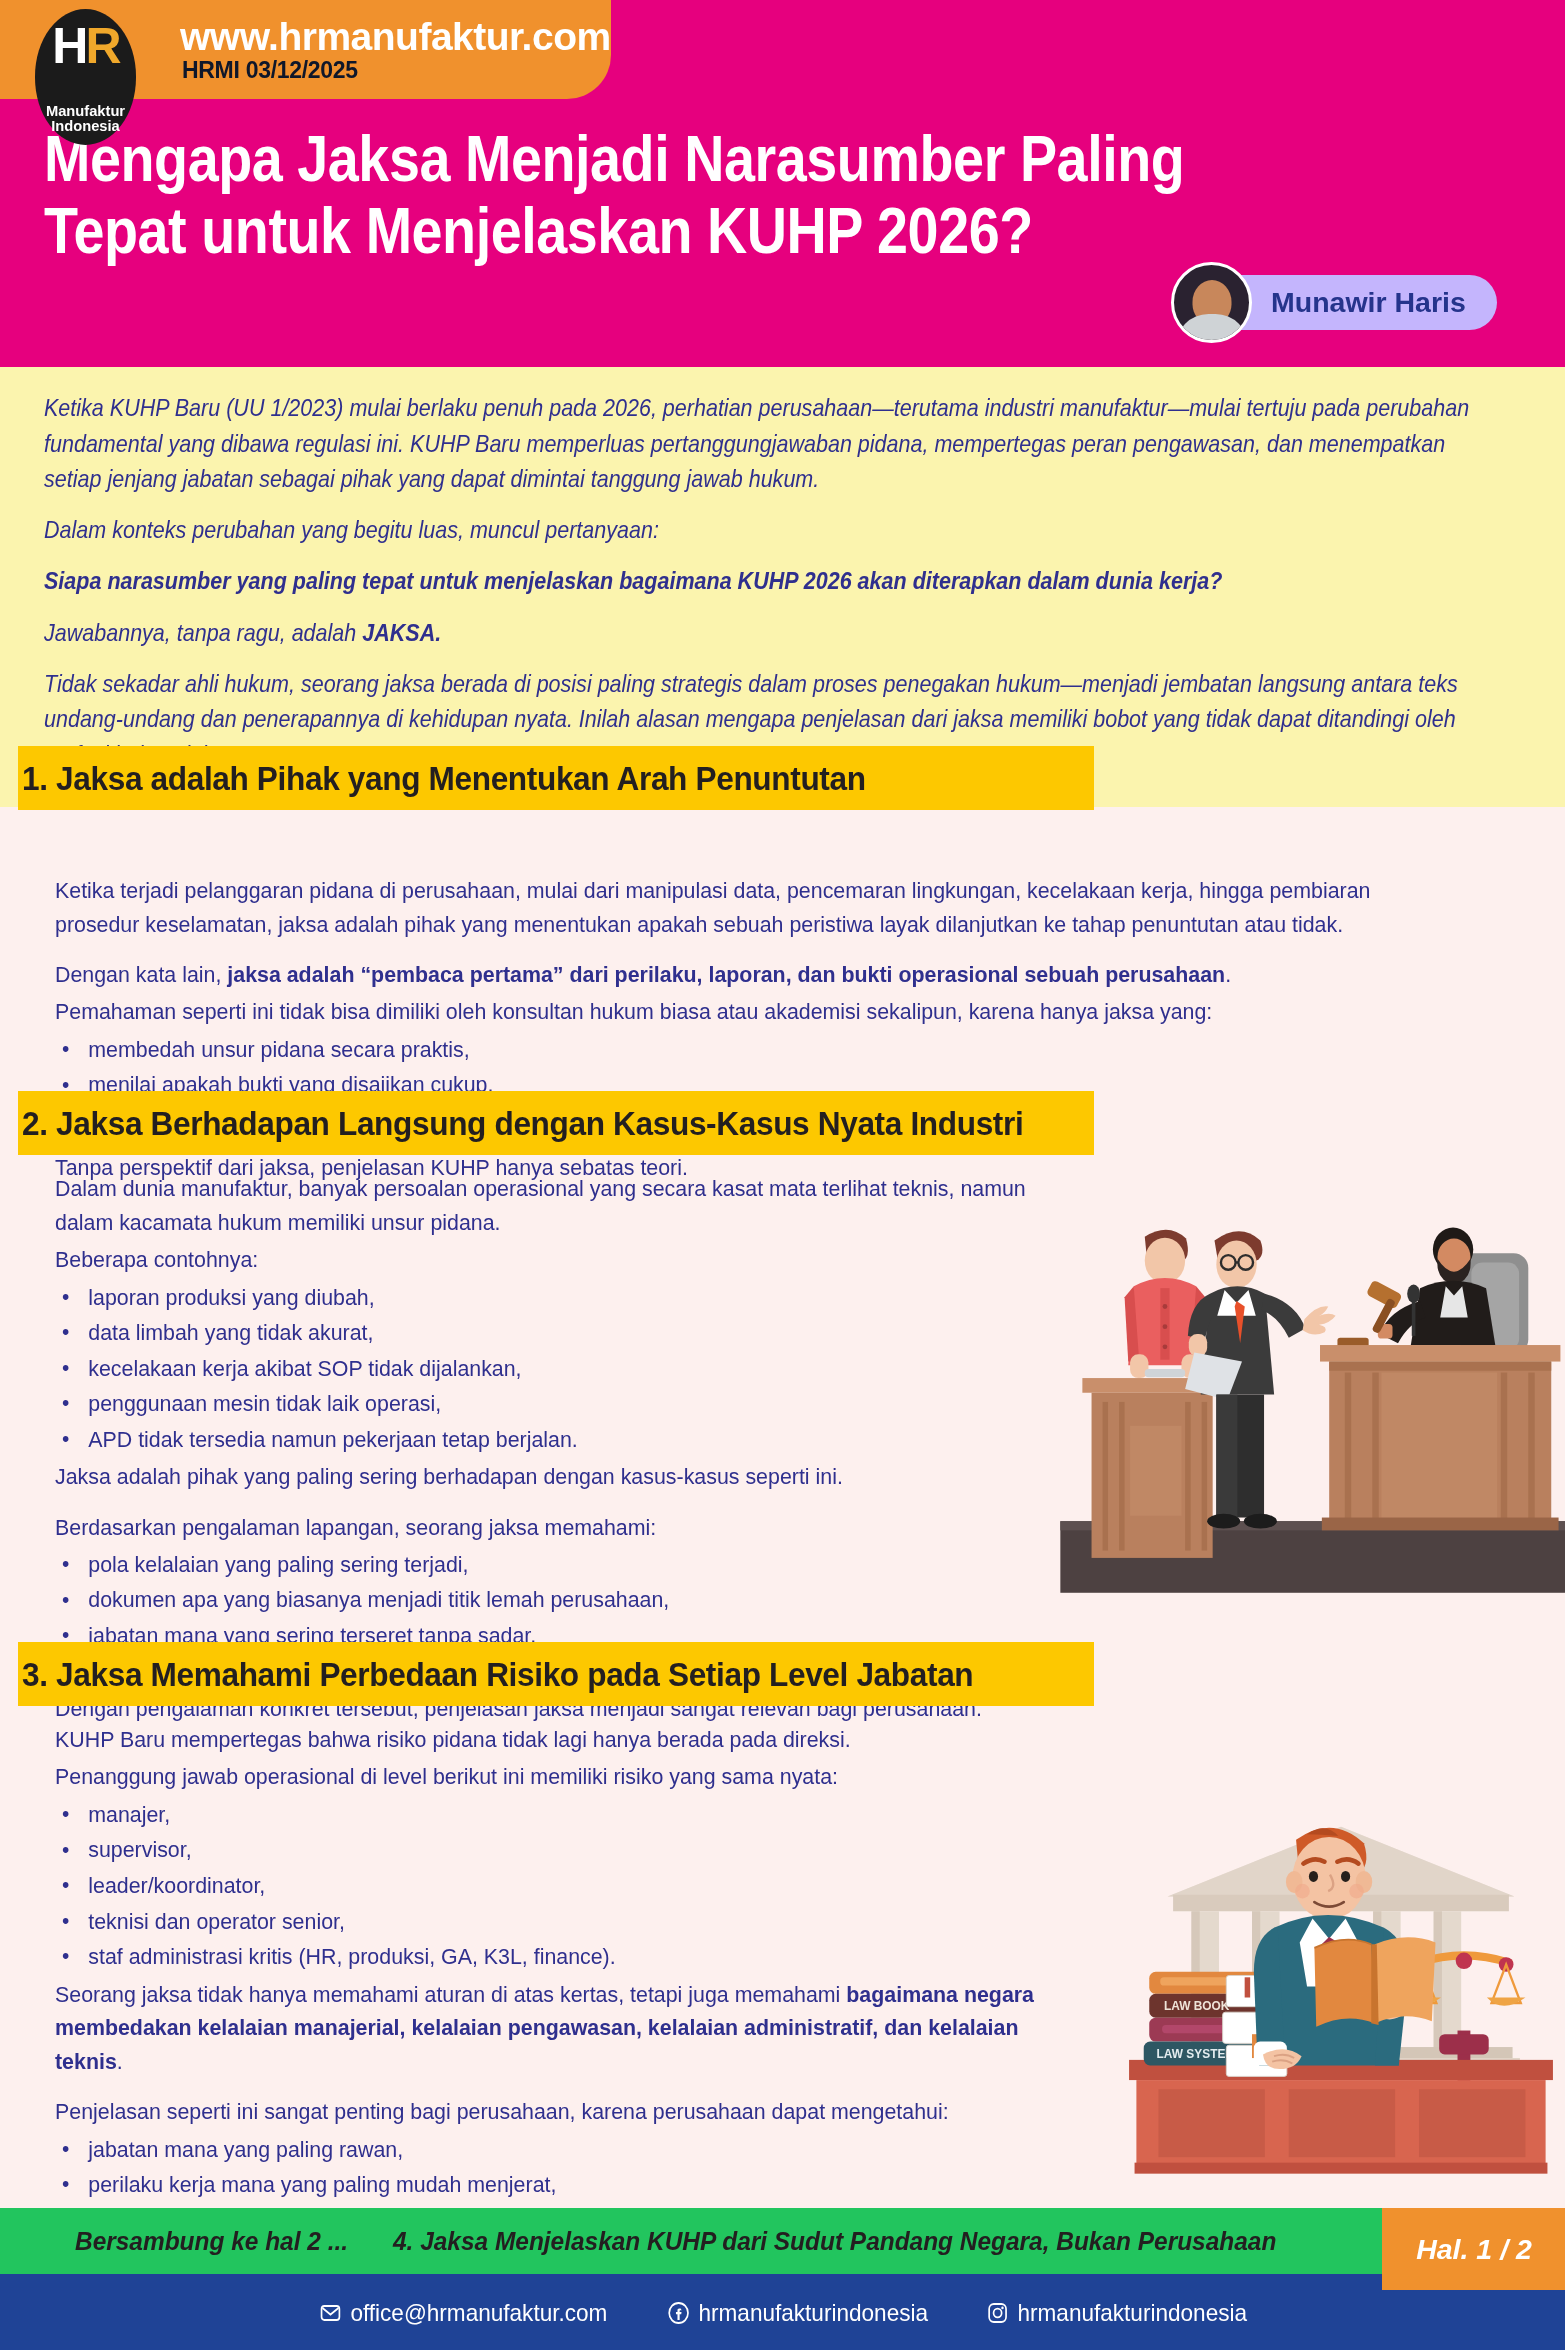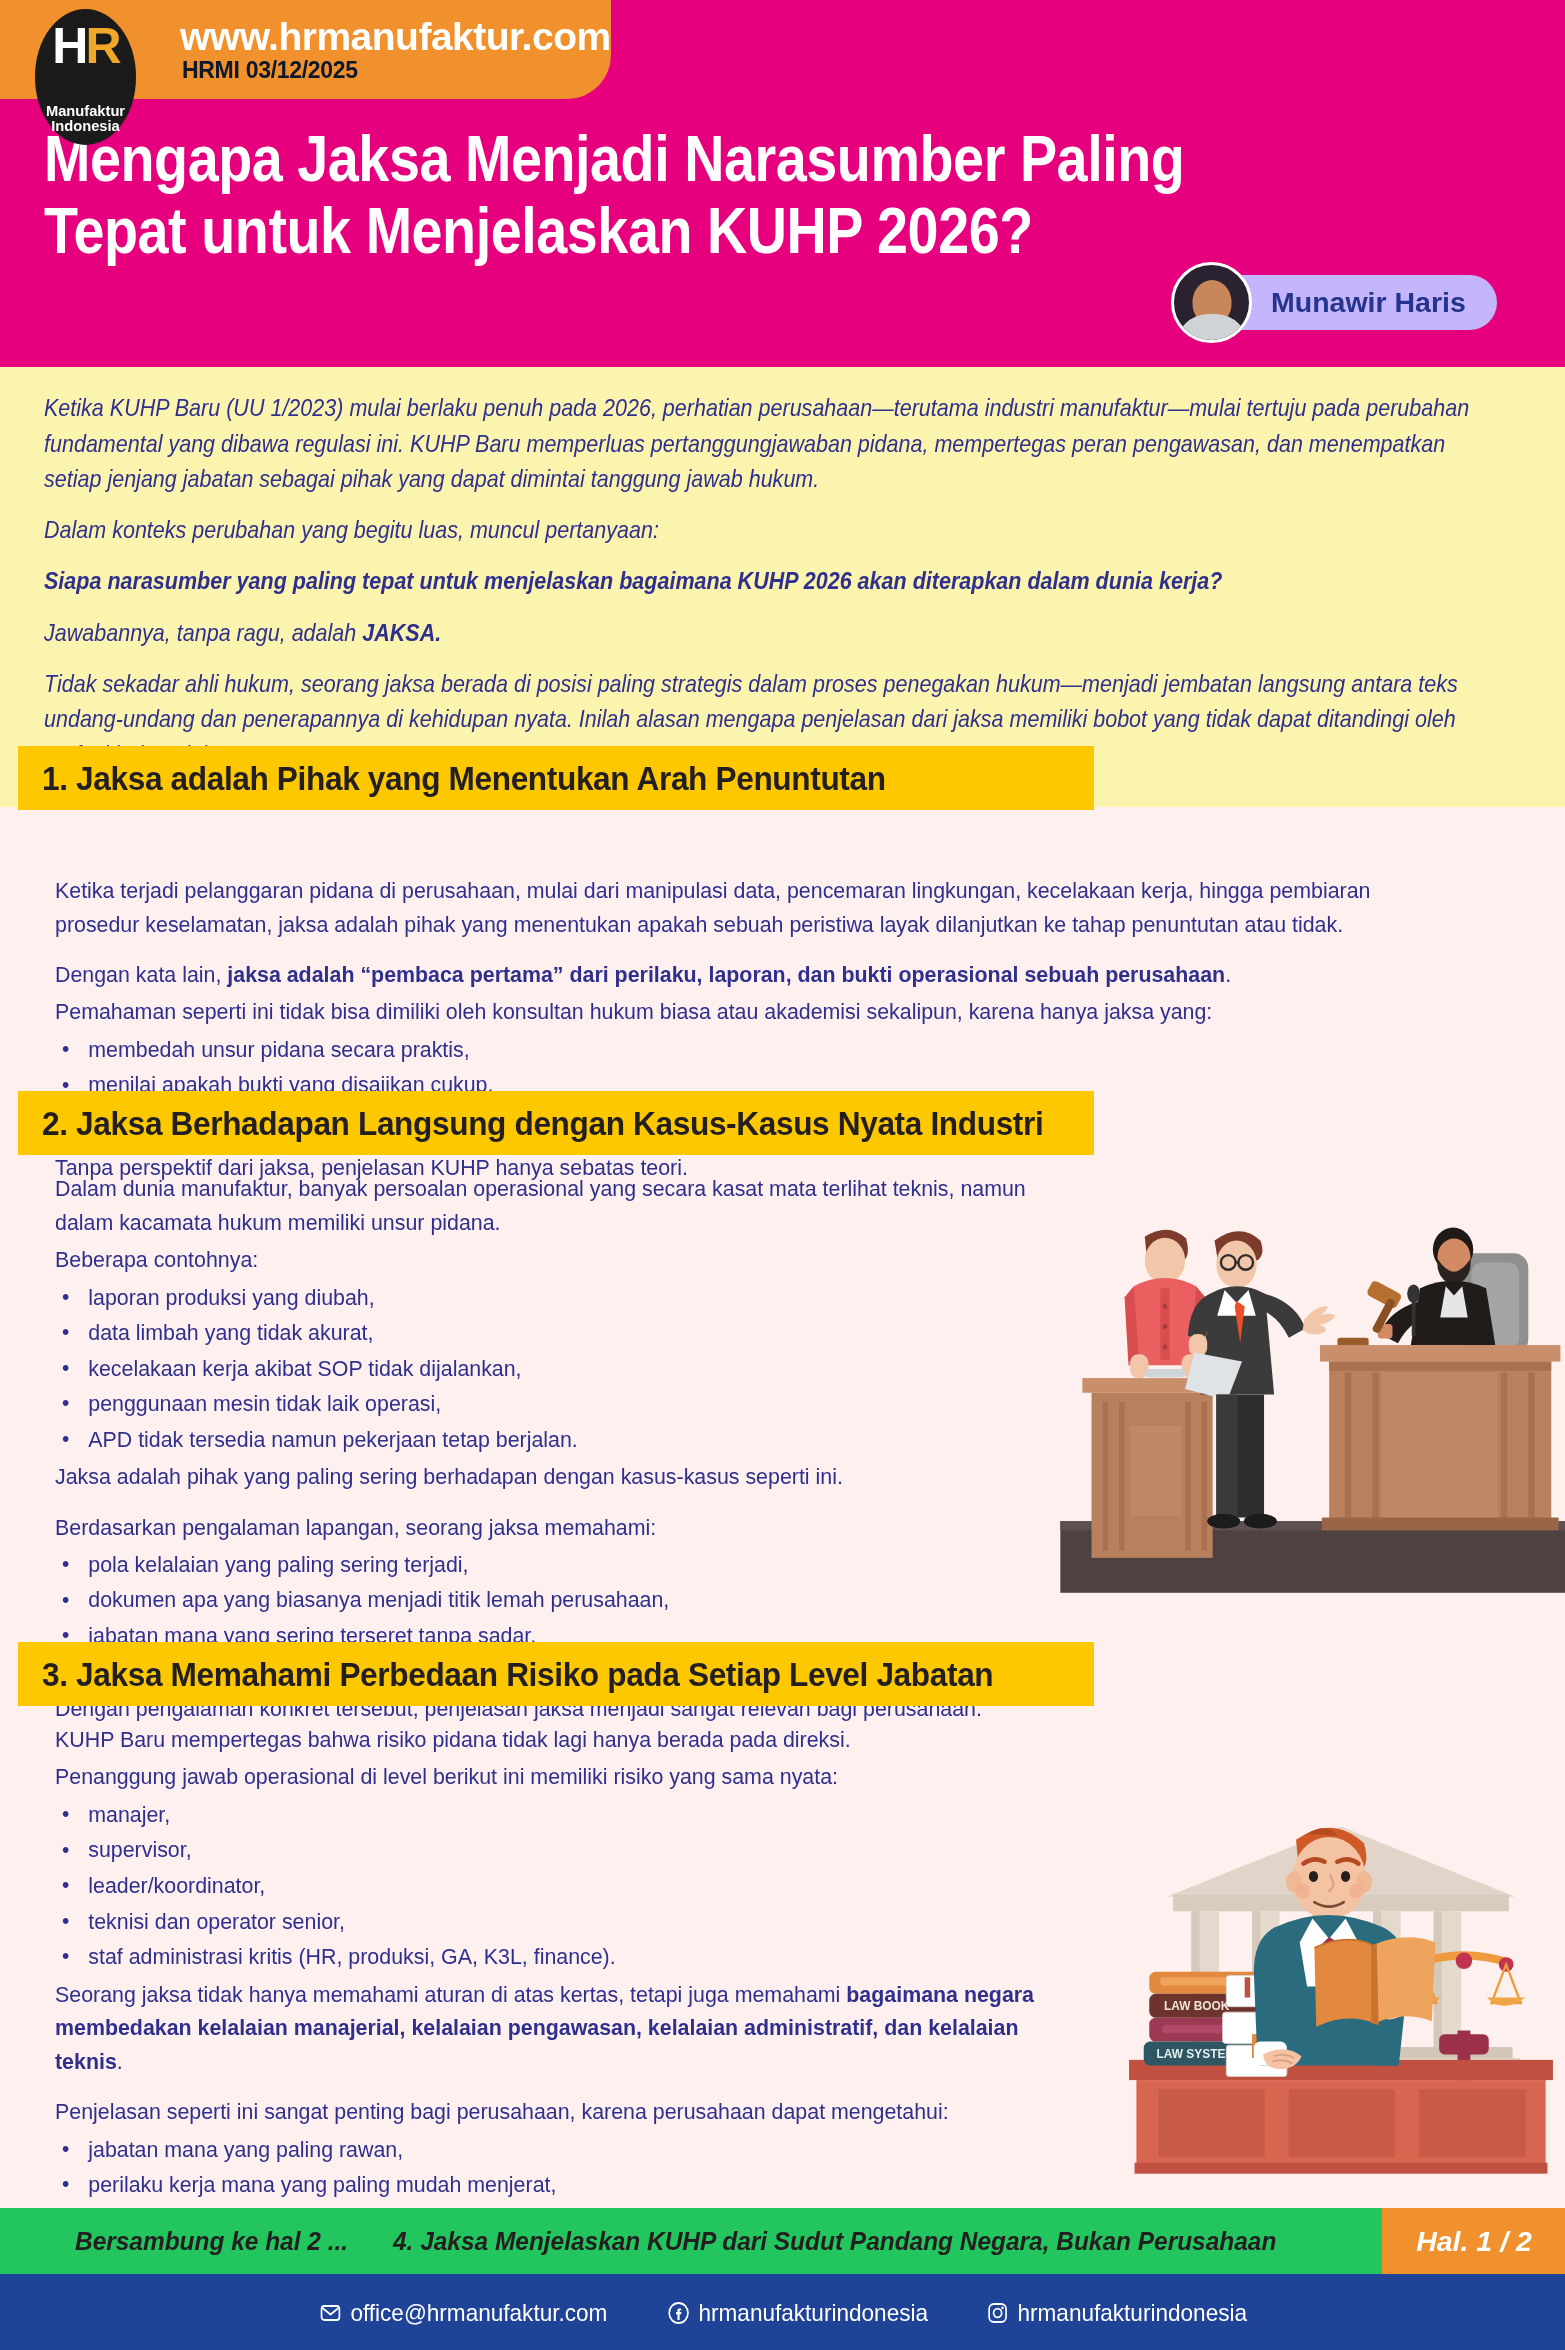--- a/index.html
+++ b/index.html
@@ -172,21 +172,21 @@
 
   
   .sec-head {
     position: absolute;
     left: 18.4px;
     width: 1076px;
     height: 64px;
     background: #fdc800;
     display: flex;
     align-items: center;
-    padding-left: 24px;
+    padding-left: 4px;
     z-index: 3;
   }
   .sec-head span {
     color: #231f20;
     font-size: 34px;
     font-weight: bold;
     letter-spacing: -0.4px;
     transform: scaleX(0.93);
     transform-origin: left center;
     white-space: nowrap;
@@ -249,21 +249,21 @@
     font-weight: bold;
     font-style: italic;
     margin-left: 27.5px;
     transform: scaleX(0.94);
     transform-origin: left center;
     white-space: nowrap;
   }
   .page-badge {
     position: absolute;
     right: 0; top: 2208px;
-    width: 184px; height: 66px;
+    width: 184px; height: 82px;
     background: #f0912d;
     display: flex;
     align-items: center;
     justify-content: center;
     color: #fff;
     font-size: 28.5px;
     font-weight: bold;
     font-style: italic;
     z-index: 5;
   }

